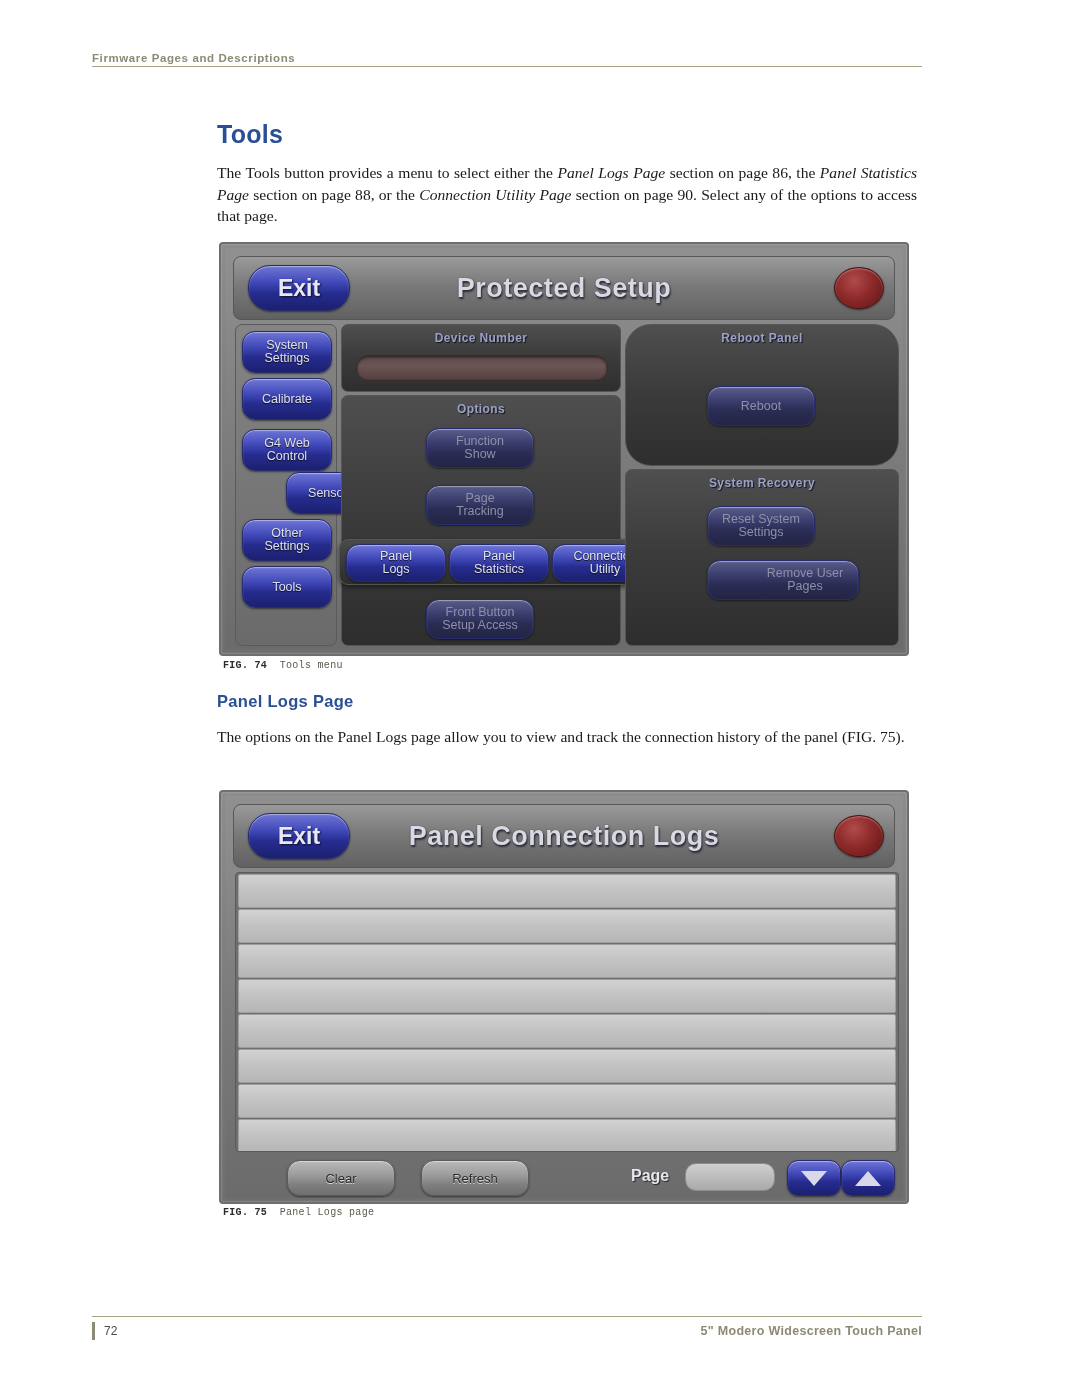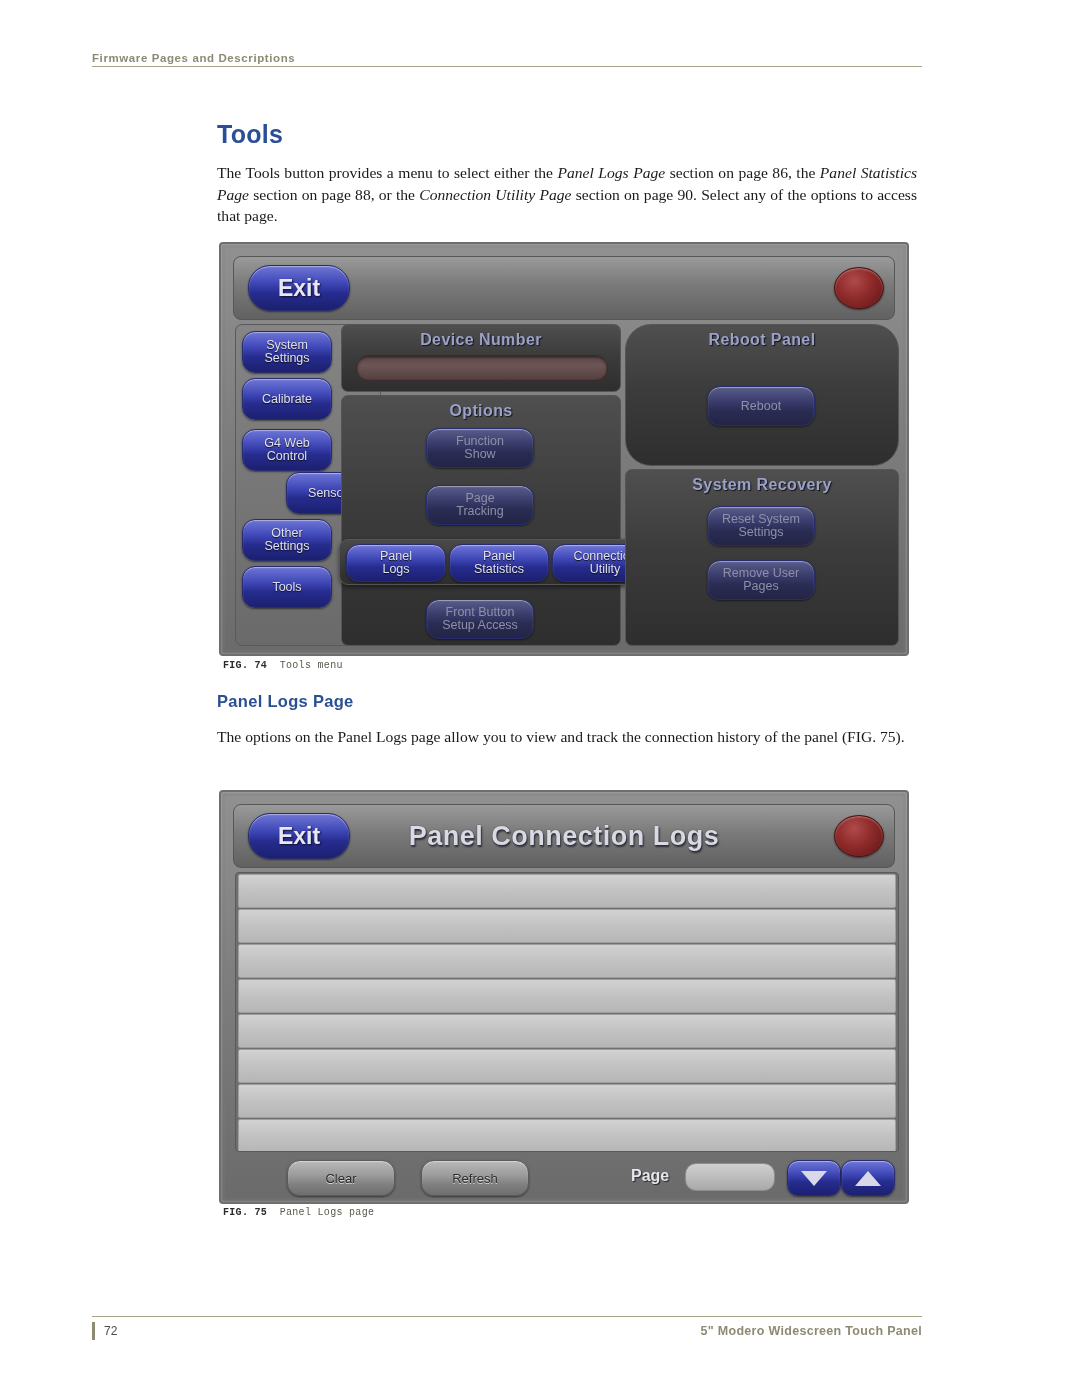--- a/index.html
+++ b/index.html
@@ -195,21 +195,21 @@
   .group {
     position: absolute;
     border-radius: 7px;
     border: 1px solid #555;
     background: linear-gradient(180deg,#4f4f4f 0%, #3c3c3c 45%, #2e2e2e 100%);
   }
   .group-label {
     position: absolute;
     left: 0; right: 0; top: 6px;
     text-align: center;
-    font-size: 16px;
+    font-size: 12px;
     font-weight: bold;
     color: #9aa0c6;
     text-shadow: 1px 1px 1px #14141c;
     letter-spacing: 0.4px;
   }
   .sidebar-col {
     position: absolute;
     border-radius: 7px;
     border: 1px solid #5a5a5a;
     background: linear-gradient(180deg,#858585 0%, #777777 50%, #6a6a6a 100%);
@@ -278,25 +278,26 @@
 <div class="h1-title">Tools</div>
 
 <div class="para" style="left:217px; top:162px; width:700px;">
   <span>The Tools button provides a menu to select either the </span><i>Panel Logs Page</i><span> section on page 86, the </span><i>Panel Statistics Page</i><span> section on page 88, or the </span><i>Connection Utility Page</i><span> section on page 90. Select any of the options to access that page.</span>
 </div>
 
 <div class="panel" style="left:219px; top:242px; width:686px; height:410px;">
   <div class="panel-inner">
 
     <div class="titlebar">
+      <div class="panel-title">Protected Setup</div>
       <div class="btn exit" style="left:14px; top:8px; width:100px; height:44px;">Exit</div>
       <div class="close-btn" style="right:10px; top:10px; width:48px; height:40px;"></div>
     </div>
 
-    <div class="sidebar-col" style="left:10px; top:76px; width:100px; height:320px;padding-left:44px;">
+    <div class="sidebar-col" style="left:10px; top:76px; width:100px; height:320px;">
       <div class="btn" style="left:6px; top:6px; width:88px; height:40px; flex-direction:column;">
         <span>System</span>
         <span>Settings</span>
       </div>
       <div class="btn" style="left:6px; top:53px; width:88px; height:40px;">
         <span>Calibrate</span>
       </div>
       <div class="btn" style="left:6px; top:104px; width:88px; height:40px; flex-direction:column;">
         <span>G4 Web</span>
         <span>Control</span>
@@ -355,21 +356,21 @@
         <span>Reboot</span>
       </div>
     </div>
 
     <div class="group" style="left:400px; top:221px; width:272px; height:175px;">
       <div class="group-label">System Recovery</div>
       <div class="btn dim" style="left:81px; top:36px; width:106px; height:38px; flex-direction:column;">
         <span>Reset System</span>
         <span>Settings</span>
       </div>
-      <div class="btn dim" style="left:81px; top:90px; width:106px; height:38px; flex-direction:column;">
+      <div class="btn dim" style="left:81px; top:90px; width:106px; height:38px; flex-direction:column;padding-left:44px;">
         <span>Remove User</span>
         <span>Pages</span>
       </div>
     </div>
 
   </div>
 </div>
 
 <div class="figcaption" style="left:223px; top:660px;">
   <b>FIG. 74</b>&nbsp;&nbsp;<span>Tools menu</span>

